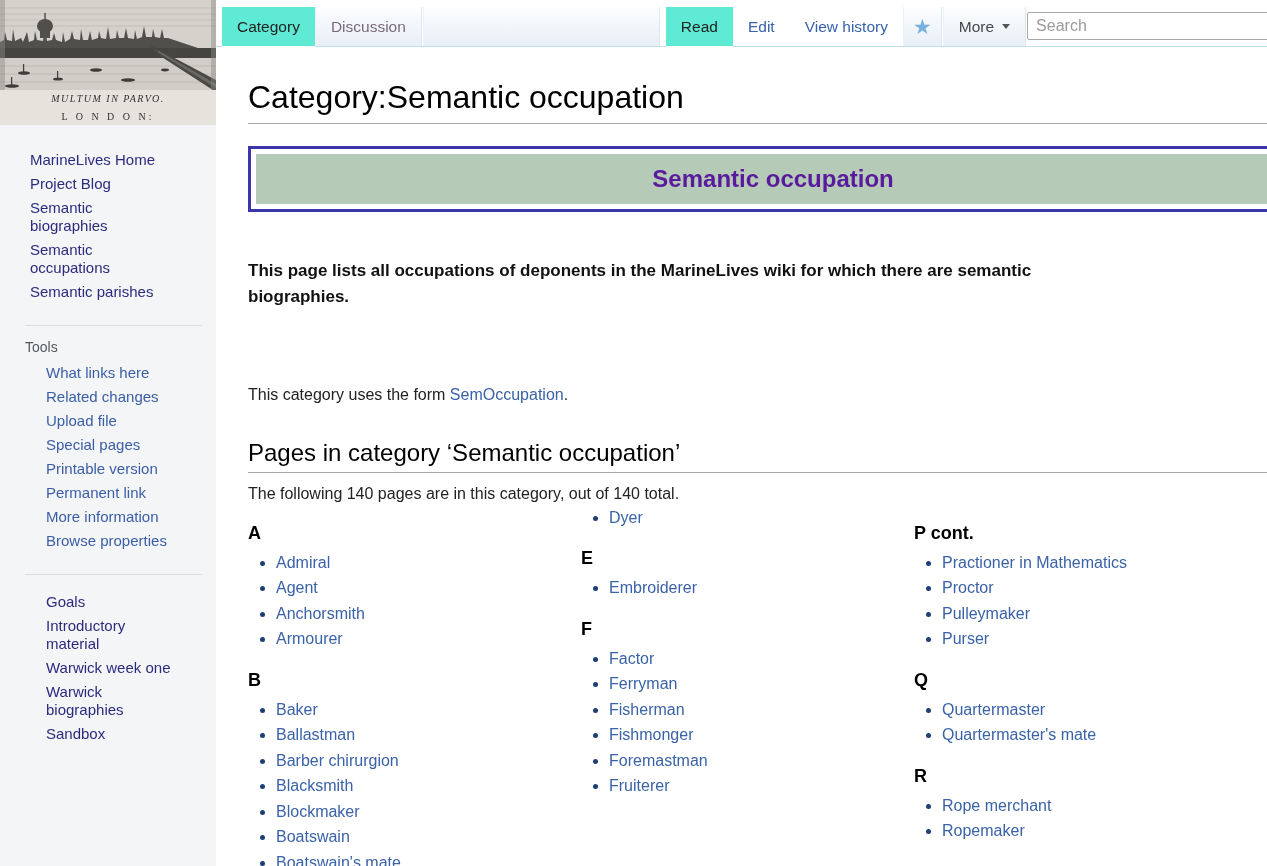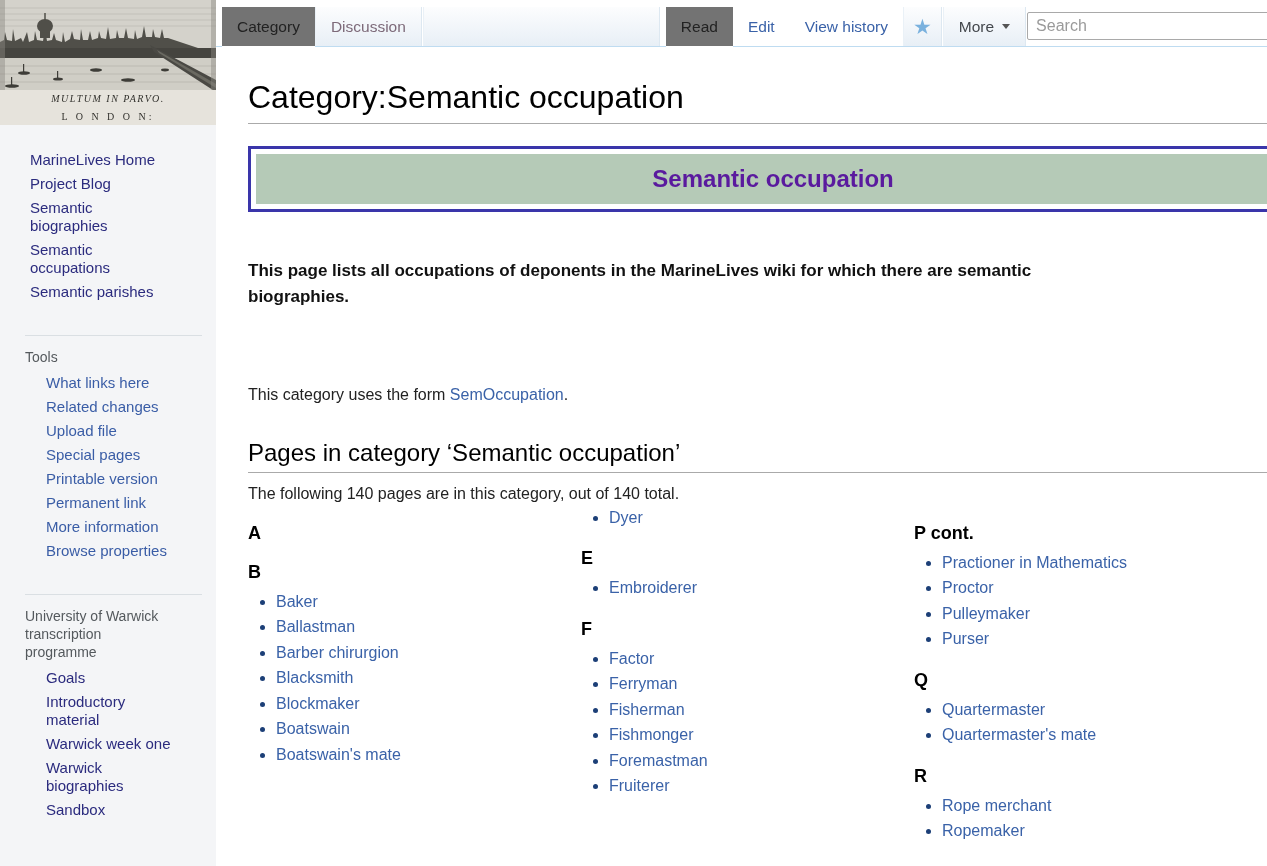--- a/index.html
+++ b/index.html
@@ -11,21 +11,21 @@
     color:#222;
   }
   .page { display:flex; width:1267px; height:866px; }
 
   
   .sidebar { flex:0 0 216px; width:216px; background:#f4f5f7; overflow:hidden; }
   .logo { display:block; width:240px; height:125px; cursor:pointer; }
   .logo svg { display:block; }
   #sidebar-nav { padding-top:14px; }
   .portal { margin:0 14px 0 25px; padding:6px 0 4px 0; }
-  .portal + .portal { border-top:1px solid #dadfe3; margin-top:24px; padding-top:12px; }
+  .portal + .portal { border-top:1px solid #dadfe3; margin-top:14px; padding-top:12px; }
   .portal h3 {
     margin:0 0 8px 0; font-size:14px; font-weight:normal; color:#54595d;
     max-width:142px; line-height:18px;
   }
   .portal ul { list-style:none; margin:0; padding:0 0 0 21px; }
   .portal.no-header ul { padding-left:5px; }
   .portal li { margin:6px 0; font-size:15px; line-height:18px; max-width:125px; }
   .portal.no-header li { max-width:137px; }
   .portal a { text-decoration:none; cursor:pointer; }
 
@@ -40,21 +40,21 @@
   .tab {
     height:39px; display:flex; align-items:center; padding:0 15px;
     font-size:15.5px; white-space:nowrap; cursor:pointer; position:relative;
     color:var(--link,#3a62a8);
   }
   .tab.grad {
     background:linear-gradient(#fcfdfe,#e8eff6);
     border-left:1px solid #eaf1f7; border-right:1px solid #dde8f1;
     margin-right:1px;
   }
-  .tab.active { background:#737373; color:#222; }
+  .tab.active { background:#5eead4; color:#222; }
   .tab.active::after { content:""; position:absolute; left:0; right:0; bottom:-1px; height:1px; background:#fff; }
   .tab.discussion { color:#7d6a79; }
   .tab.spacer { width:237px; padding:0; cursor:default; }
   .tab.read { margin-left:5px; }
   .tab.star { padding:0 9px; }
   .star-glyph { font-size:21px; color:#79b1de; line-height:1; }
   .tab.more { color:#44484d; }
   .caret { width:0; height:0; border-left:4px solid transparent; border-right:4px solid transparent; border-top:5px solid #555; margin-left:8px; }
   .searchbox { margin-left:auto; margin-right:12px; align-self:flex-start; margin-top:12px; position:relative; }
   .searchbox input {
@@ -164,21 +164,20 @@
             <li><a style="color: rgb(58, 93, 166);">Related changes</a></li>
             <li><a style="color: rgb(58, 93, 166);">Upload file</a></li>
             <li><a style="color: rgb(58, 93, 166);">Special pages</a></li>
             <li><a style="color: rgb(58, 93, 166);">Printable version</a></li>
             <li><a style="color: rgb(58, 93, 166);">Permanent link</a></li>
             <li><a style="color: rgb(58, 93, 166);">More information</a></li>
             <li><a style="color: rgb(58, 93, 166);">Browse properties</a></li>
           </ul>
         </div>
         <div class="portal">
-          <h3>University of Warwick transcription programme</h3>
           <ul>
             <li><a style="color: rgb(43, 43, 126);">Goals</a></li>
             <li><a style="color: rgb(43, 43, 126);">Introductory material</a></li>
             <li><a style="color: rgb(43, 43, 126);">Warwick week one</a></li>
             <li><a style="color: rgb(43, 43, 126);">Warwick biographies</a></li>
             <li><a style="color: rgb(43, 43, 126);">Sandbox</a></li>
           </ul>
         </div>
       </nav>
   </aside>
@@ -218,20 +217,26 @@
       </p>
 
       <p class="form-note"><span>This category uses the form </span><a>SemOccupation</a><span>.</span></p>
 
       <h2 class="cat-heading">Pages in category ‘Semantic occupation’</h2>
       <p class="count">The following 140 pages are in this category, out of 140 total.</p>
 
       <div class="cat-cols" id="cat-columns">
           <div class="cat-col">
             <h3>A</h3>
+            <ul>
+              <li><a>Admiral</a></li>
+              <li><a>Agent</a></li>
+              <li><a>Anchorsmith</a></li>
+              <li><a>Armourer</a></li>
+            </ul>
             <h3>B</h3>
             <ul>
               <li><a>Baker</a></li>
               <li><a>Ballastman</a></li>
               <li><a>Barber chirurgion</a></li>
               <li><a>Blacksmith</a></li>
               <li><a>Blockmaker</a></li>
               <li><a>Boatswain</a></li>
               <li><a>Boatswain's mate</a></li>
             </ul>

